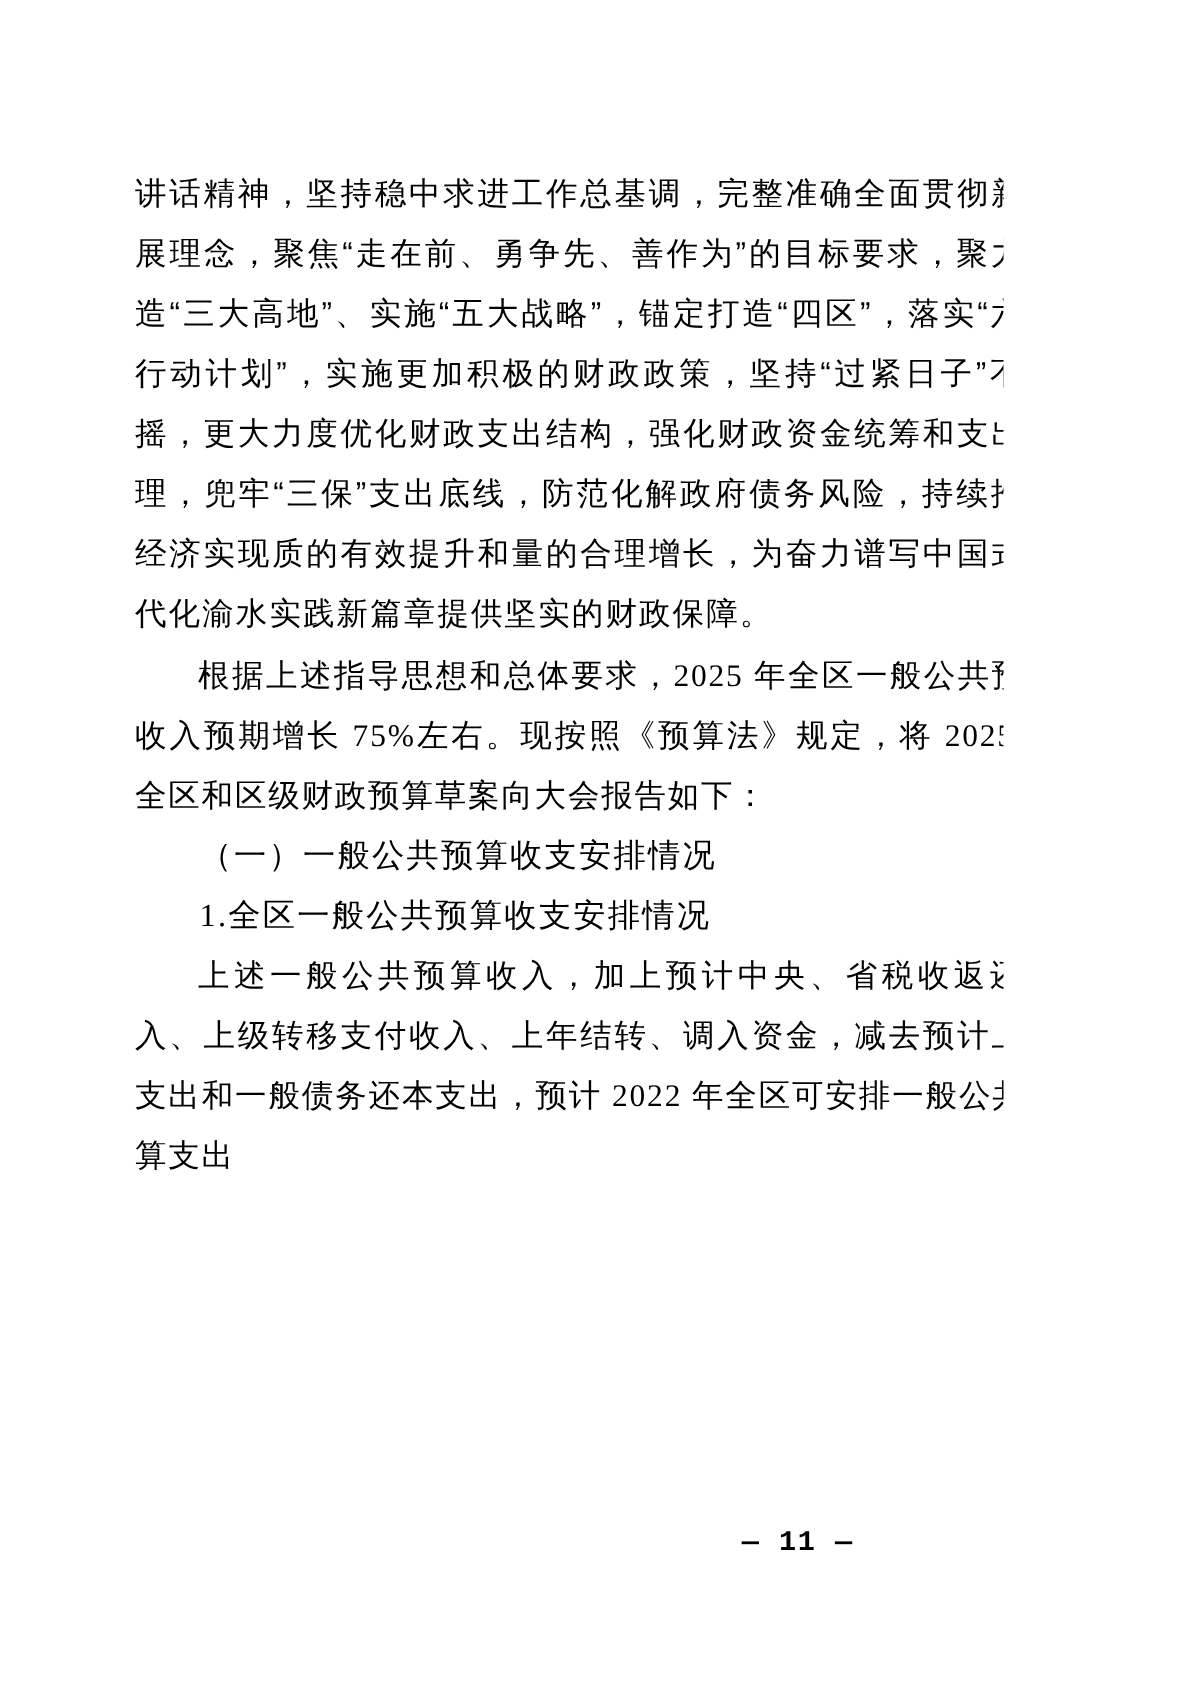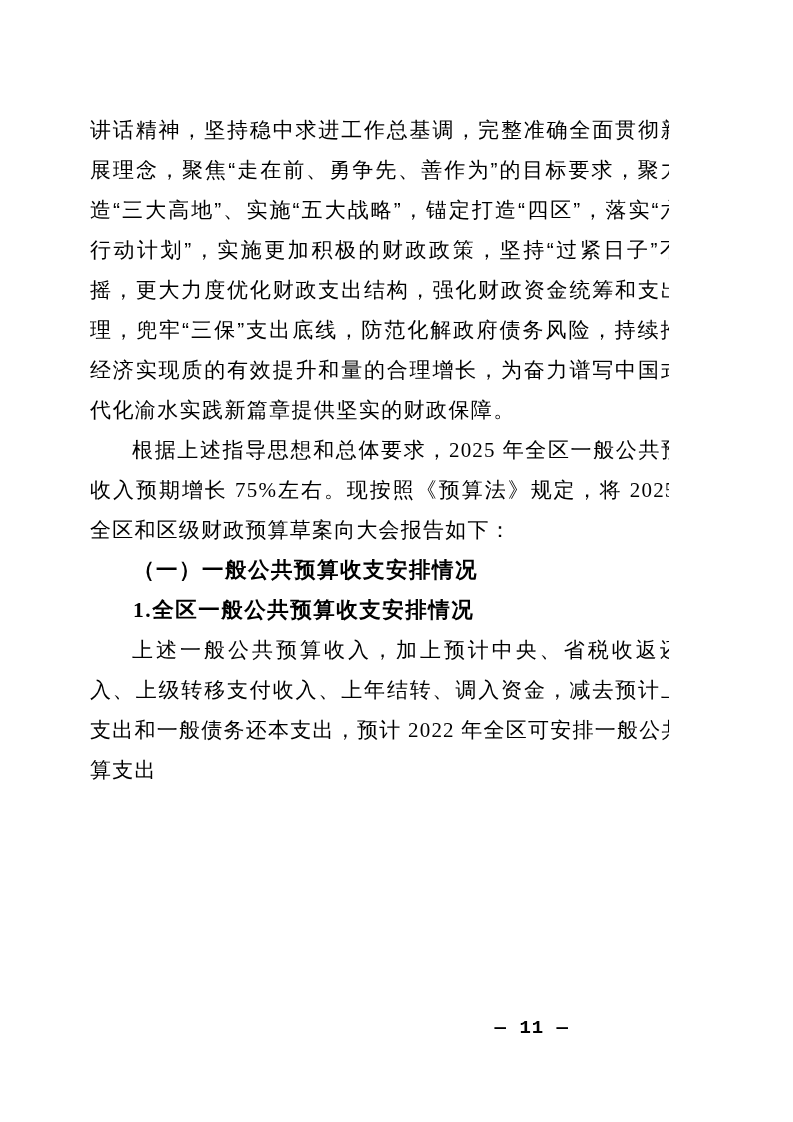--- a/index.html
+++ b/index.html
@@ -36,21 +36,21 @@
     font-family: "Liberation Sans", sans-serif;
     font-weight: 500;
     letter-spacing: 1.4px;
   }
   .font-fangsong {
     font-family: "Liberation Serif", serif;
     font-weight: 400;
   }
   .heading {
     font-family: "Liberation Serif", serif;
-    font-weight: 700;
+    font-weight: 400;
     font-size: 21.5px;
     line-height: 40px;
     text-indent: 2em;
     letter-spacing: 1.5px;
   }
   .page-number {
     position: absolute;
     top: 1013px;
     right: 100px;
     font-family: Liberation Mono, monospace;

